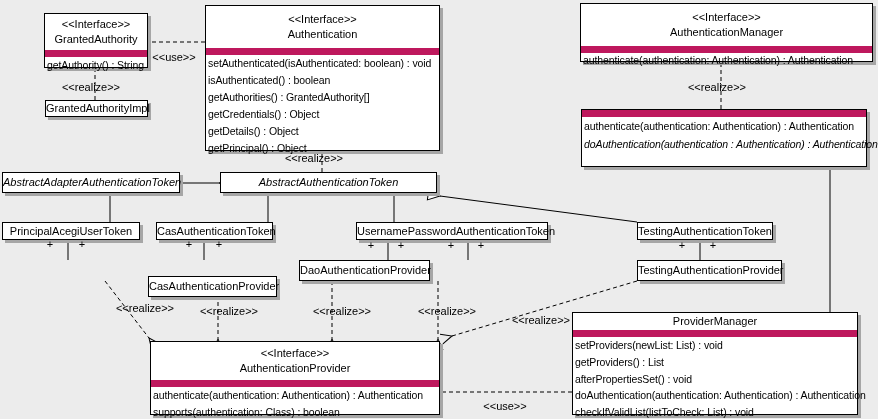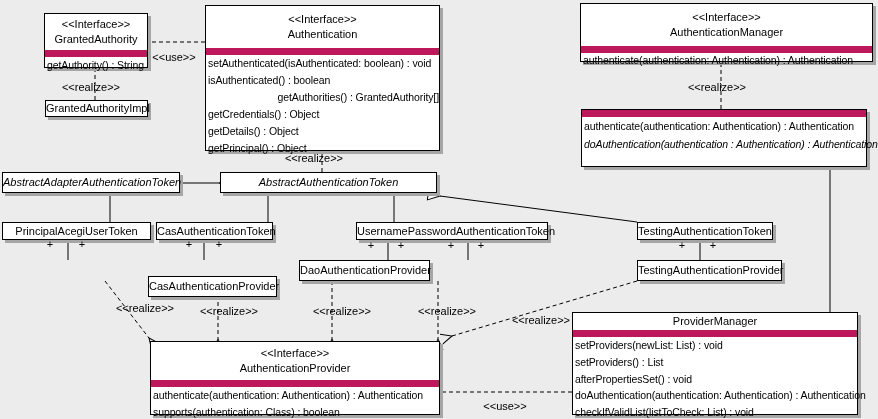--- a/index.html
+++ b/index.html
@@ -104,21 +104,21 @@
       </div>
     </div>
     <div class="uml-class" style="left: 205px; top: 5px; width: 235px; height: 146px;">
       <div class="uml-header" style="height: 42px;">
         <div class="uml-stereotype">&lt;&lt;Interface&gt;&gt;</div>
         <div class="uml-name">Authentication</div>
       </div>
       <div class="uml-methods">
         <div class="uml-method" style="height: 17px; line-height: 17px;">setAuthenticated(isAuthenticated: boolean) : void</div>
         <div class="uml-method" style="height: 17px; line-height: 17px;">isAuthenticated() : boolean</div>
-        <div class="uml-method" style="height: 17px; line-height: 17px; text-align: right;">getAuthorities() : GrantedAuthority[]</div>
+        <div class="uml-method" style="height: 17px; line-height: 17px;">getAuthorities() : GrantedAuthority[]</div>
         <div class="uml-method" style="height: 17px; line-height: 17px;">getCredentials() : Object</div>
         <div class="uml-method" style="height: 17px; line-height: 17px;">getDetails() : Object</div>
         <div class="uml-method" style="height: 17px; line-height: 17px;">getPrincipal() : Object</div>
       </div>
     </div>
     <div class="uml-class" style="left: 580px; top: 3px; width: 293px; height: 59px;">
       <div class="uml-header" style="height: 42px;">
         <div class="uml-stereotype">&lt;&lt;Interface&gt;&gt;</div>
         <div class="uml-name">AuthenticationManager</div>
       </div>
@@ -135,21 +135,21 @@
     <div class="uml-class abstract" style="left: 2px; top: 172px; width: 178px; height: 21px;">
       <div class="uml-header" style="height: 19px;">
         <div class="uml-name">AbstractAdapterAuthenticationToken</div>
       </div>
     </div>
     <div class="uml-class abstract" style="left: 220px; top: 172px; width: 217px; height: 21px;">
       <div class="uml-header" style="height: 19px;">
         <div class="uml-name">AbstractAuthenticationToken</div>
       </div>
     </div>
-    <div class="uml-class" style="left: 2px; top: 222px; width: 149px; height: 18px;">
+    <div class="uml-class" style="left: 2px; top: 222px; width: 138px; height: 18px;">
       <div class="uml-header" style="height: 16px;">
         <div class="uml-name">PrincipalAcegiUserToken</div>
       </div>
     </div>
     <div class="uml-class" style="left: 156px; top: 222px; width: 117px; height: 18px;">
       <div class="uml-header" style="height: 16px;">
         <div class="uml-name">CasAuthenticationToken</div>
       </div>
     </div>
     <div class="uml-class" style="left: 356px; top: 222px; width: 192px; height: 18px;">
@@ -186,19 +186,19 @@
         <div class="uml-method" style="height: 17px; line-height: 17px;">authenticate(authentication: Authentication) : Authentication</div>
         <div class="uml-method" style="height: 17px; line-height: 17px;">supports(authentication: Class) : boolean</div>
       </div>
     </div>
     <div class="uml-class" style="left: 572px; top: 312px; width: 286px; height: 103px;">
       <div class="uml-header" style="height: 17px;">
         <div class="uml-name">ProviderManager</div>
       </div>
       <div class="uml-methods">
         <div class="uml-method" style="height: 16.8px; line-height: 16.8px;">setProviders(newList: List) : void</div>
-        <div class="uml-method" style="height: 16.8px; line-height: 16.8px;">setProviders() : List</div>
+        <div class="uml-method" style="height: 16.8px; line-height: 16.8px;">getProviders() : List</div>
         <div class="uml-method" style="height: 16.8px; line-height: 16.8px;">afterPropertiesSet() : void</div>
         <div class="uml-method" style="height: 16.8px; line-height: 16.8px;">doAuthentication(authentication: Authentication) : Authentication</div>
         <div class="uml-method" style="height: 16.8px; line-height: 16.8px;">checkIfValidList(listToCheck: List) : void</div>
       </div>
     </div>
   </div>
 
 </body></html>

